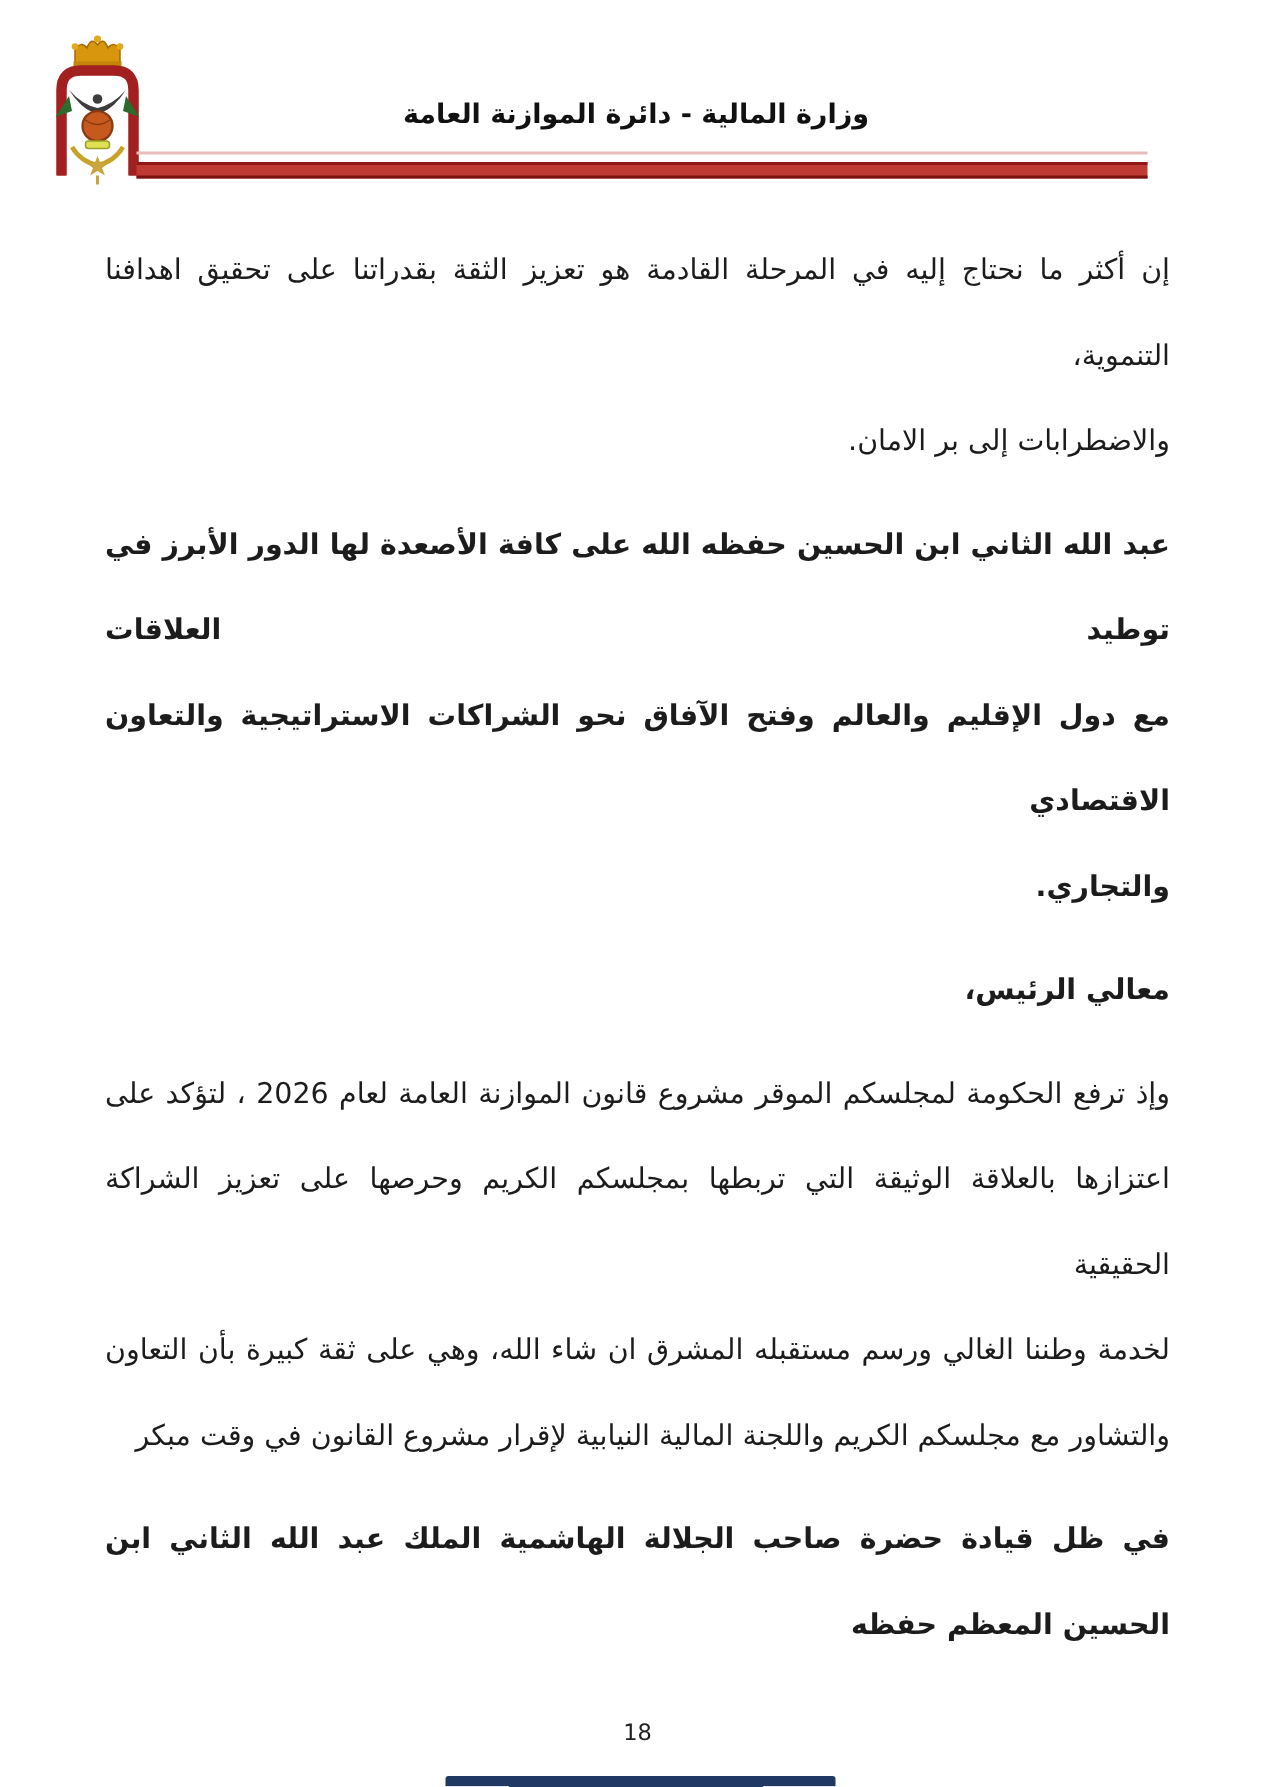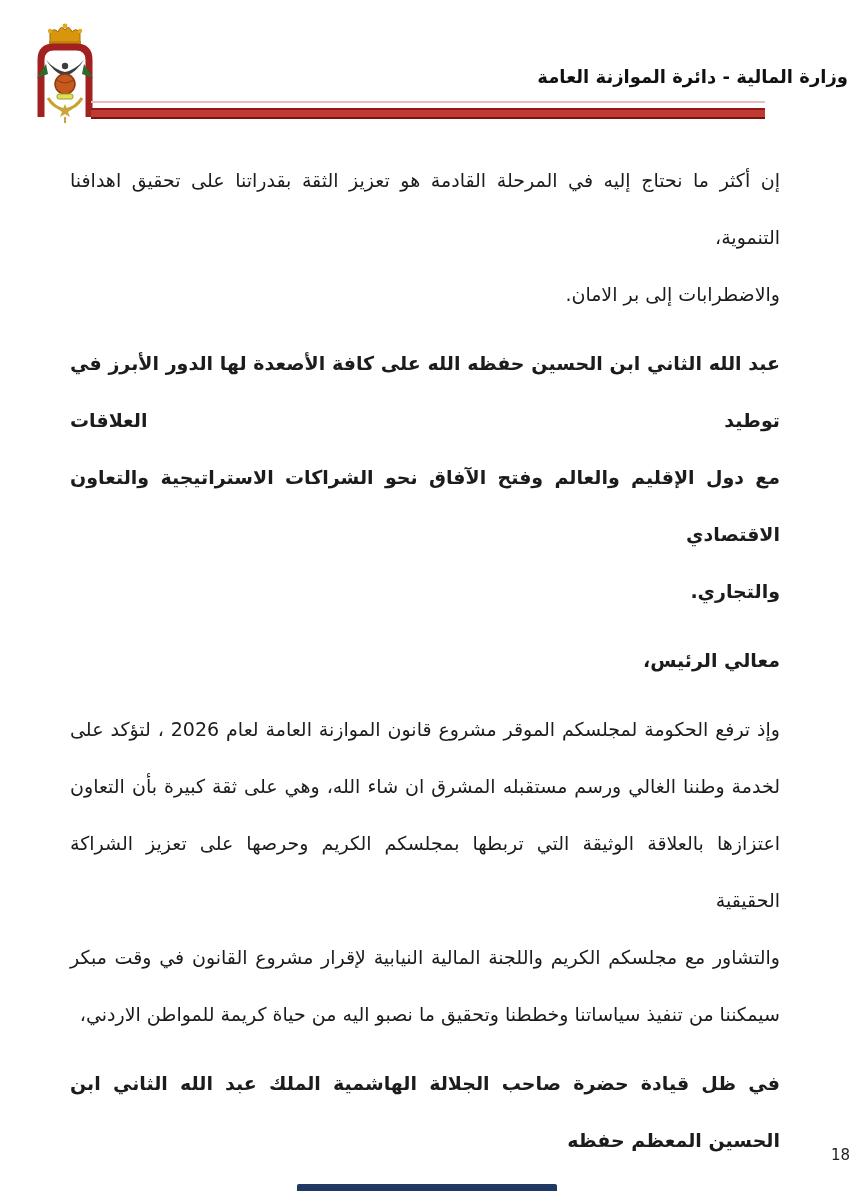--- a/index.html
+++ b/index.html
@@ -23,20 +23,21 @@
     top: 20px;
     left: 24px;
     width: 82px;
     height: 108px;
   }
   .header-title {
     position: absolute;
     top: 66px;
     left: 0;
     width: 848px;
+    text-align: center;
     direction: rtl;
     font-size: 18px;
     font-weight: 700;
     color: #111111;
   }
   .header-rule {
     position: absolute;
     top: 101px;
     left: 91px;
     width: 674px;
@@ -73,21 +74,21 @@
     white-space: normal;
   }
   .para .line:last-child { text-align-last: right; }
 
   
   .page-number {
     position: absolute;
     top: 1146px;
     left: 0;
     width: 850px;
-    text-align: right;
+    text-align: center;
     font-size: 15px;
     color: #222222;
   }
   .bottom-bar {
     position: absolute;
     top: 1184px;
     left: 297px;
     width: 260px;
     height: 7px;
     background: #1f3864;
@@ -145,24 +146,23 @@
       <div class="para bold">
         <div class="line">عبد الله الثاني ابن الحسين حفظه الله على كافة الأصعدة لها الدور الأبرز في توطيد العلاقات</div>
         <div class="line">مع دول الإقليم والعالم وفتح الآفاق نحو الشراكات الاستراتيجية والتعاون الاقتصادي</div>
         <div class="line">والتجاري.</div>
       </div>
       <div class="para heading">
         <div class="line">معالي الرئيس،</div>
       </div>
       <div class="para regular">
         <div class="line">وإذ ترفع الحكومة لمجلسكم الموقر مشروع قانون الموازنة العامة لعام 2026 ، لتؤكد على</div>
+        <div class="line">اعتزازها بالعلاقة الوثيقة التي تربطها بمجلسكم الكريم وحرصها على تعزيز الشراكة الحقيقية</div>
         <div class="line">لخدمة وطننا الغالي ورسم مستقبله المشرق ان شاء الله، وهي على ثقة كبيرة بأن التعاون</div>
-        <div class="line">اعتزازها بالعلاقة الوثيقة التي تربطها بمجلسكم الكريم وحرصها على تعزيز الشراكة الحقيقية</div>
         <div class="line">والتشاور مع مجلسكم الكريم واللجنة المالية النيابية لإقرار مشروع القانون في وقت مبكر</div>
-        <div class="line">سيمكننا من تنفيذ سياساتنا وخططنا وتحقيق ما نصبو اليه من حياة كريمة للمواطن الاردني،</div>
       </div>
       <div class="para bold">
         <div class="line">في ظل قيادة حضرة صاحب الجلالة الهاشمية الملك عبد الله الثاني ابن الحسين المعظم حفظه</div>
       </div>
     </main>
 
   <div class="page-number">18</div>
 
   <div class="bottom-bar"></div>
 

